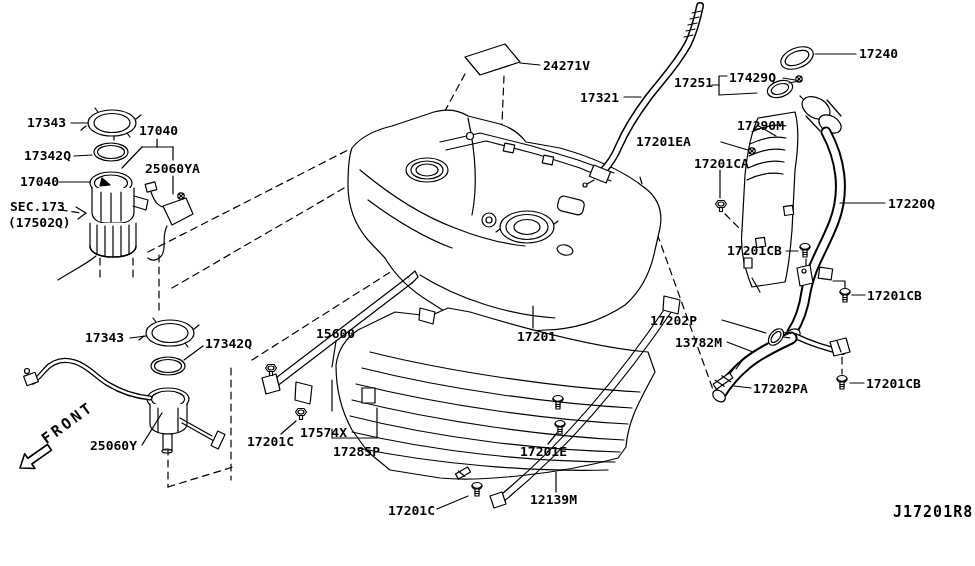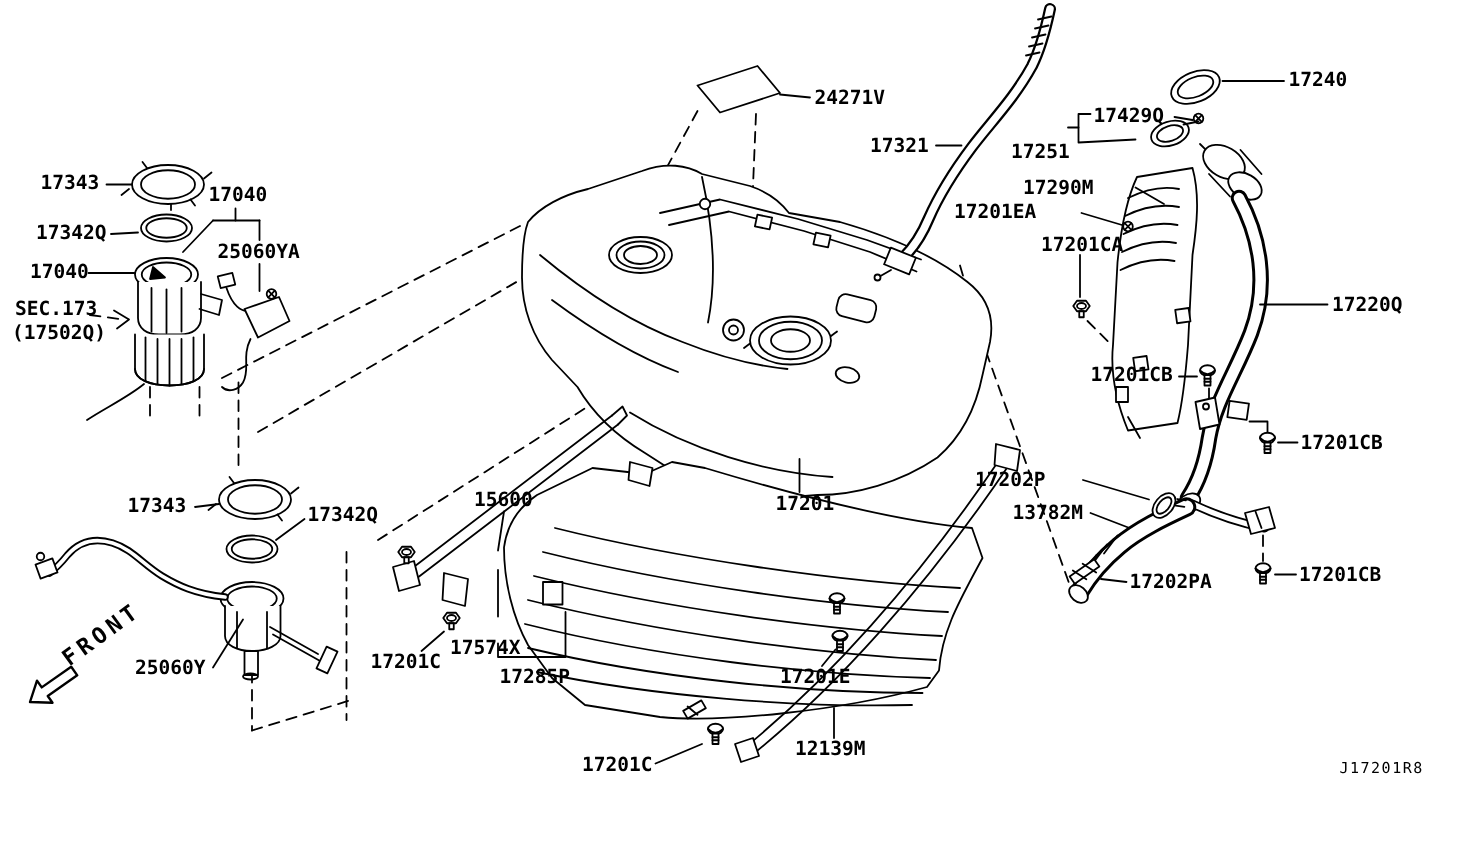--- a/index.html
+++ b/index.html
@@ -1,21 +1,21 @@
 <!DOCTYPE html>
 <html><head>
 <meta charset="utf-8">
 <style>
   html,body{margin:0;padding:0;background:#fff;}
   #stage{position:relative;width:975px;height:566px;background:#ffffff;overflow:hidden;
          font-family:"DejaVu Sans Mono",monospace;}
   #art{position:absolute;left:0;top:0;}
   .lbl{position:absolute;font-size:13px;line-height:13px;color:#000;white-space:nowrap;
        letter-spacing:0px;font-weight:bold;}
-  .code{position:absolute;font-size:10px;line-height:15px;color:#000;font-weight:normal;letter-spacing:1px;}
+  .code{position:absolute;font-size:15px;line-height:15px;color:#000;font-weight:bold;letter-spacing:1px;}
   .front{position:absolute;font-size:15px;line-height:15px;color:#000;font-weight:bold;
          letter-spacing:3px;transform:rotate(-36deg);transform-origin:left bottom;}
   svg *{vector-effect:non-scaling-stroke;}
 </style>
 </head>
 <body>
 
 <div id="stage">
 
 <svg id="art" width="975" height="566" viewBox="0 0 975 566" fill="none" stroke="#000" stroke-width="1.2" stroke-linecap="round" stroke-linejoin="round">
@@ -370,24 +370,24 @@
   <div class="lbl" style="left:27px;top:116px">17343</div>
   <div class="lbl" style="left:139px;top:124px">17040</div>
   <div class="lbl" style="left:24px;top:149px">17342Q</div>
   <div class="lbl" style="left:20px;top:175px">17040</div>
   <div class="lbl" style="left:145px;top:162px">25060YA</div>
   <div class="lbl" style="left:10px;top:200px">SEC.173</div>
   <div class="lbl" style="left:8px;top:216px">(17502Q)</div>
 
   <div class="lbl" style="left:543px;top:59px">24271V</div>
   <div class="lbl" style="left:580px;top:91px">17321</div>
-  <div class="lbl" style="left:674px;top:95px">17251</div>
+  <div class="lbl" style="left:674px;top:76px">17251</div>
   <div class="lbl" style="left:729px;top:71px">17429Q</div>
   <div class="lbl" style="left:859px;top:47px">17240</div>
-  <div class="lbl" style="left:682px;top:119px">17290M</div>
+  <div class="lbl" style="left:737px;top:119px">17290M</div>
   <div class="lbl" style="left:636px;top:135px">17201EA</div>
   <div class="lbl" style="left:694px;top:157px">17201CA</div>
   <div class="lbl" style="left:888px;top:197px">17220Q</div>
   <div class="lbl" style="left:727px;top:244px">17201CB</div>
   <div class="lbl" style="left:867px;top:289px">17201CB</div>
   <div class="lbl" style="left:650px;top:314px">17202P</div>
   <div class="lbl" style="left:675px;top:336px">13782M</div>
   <div class="lbl" style="left:753px;top:382px">17202PA</div>
   <div class="lbl" style="left:866px;top:377px">17201CB</div>
 

